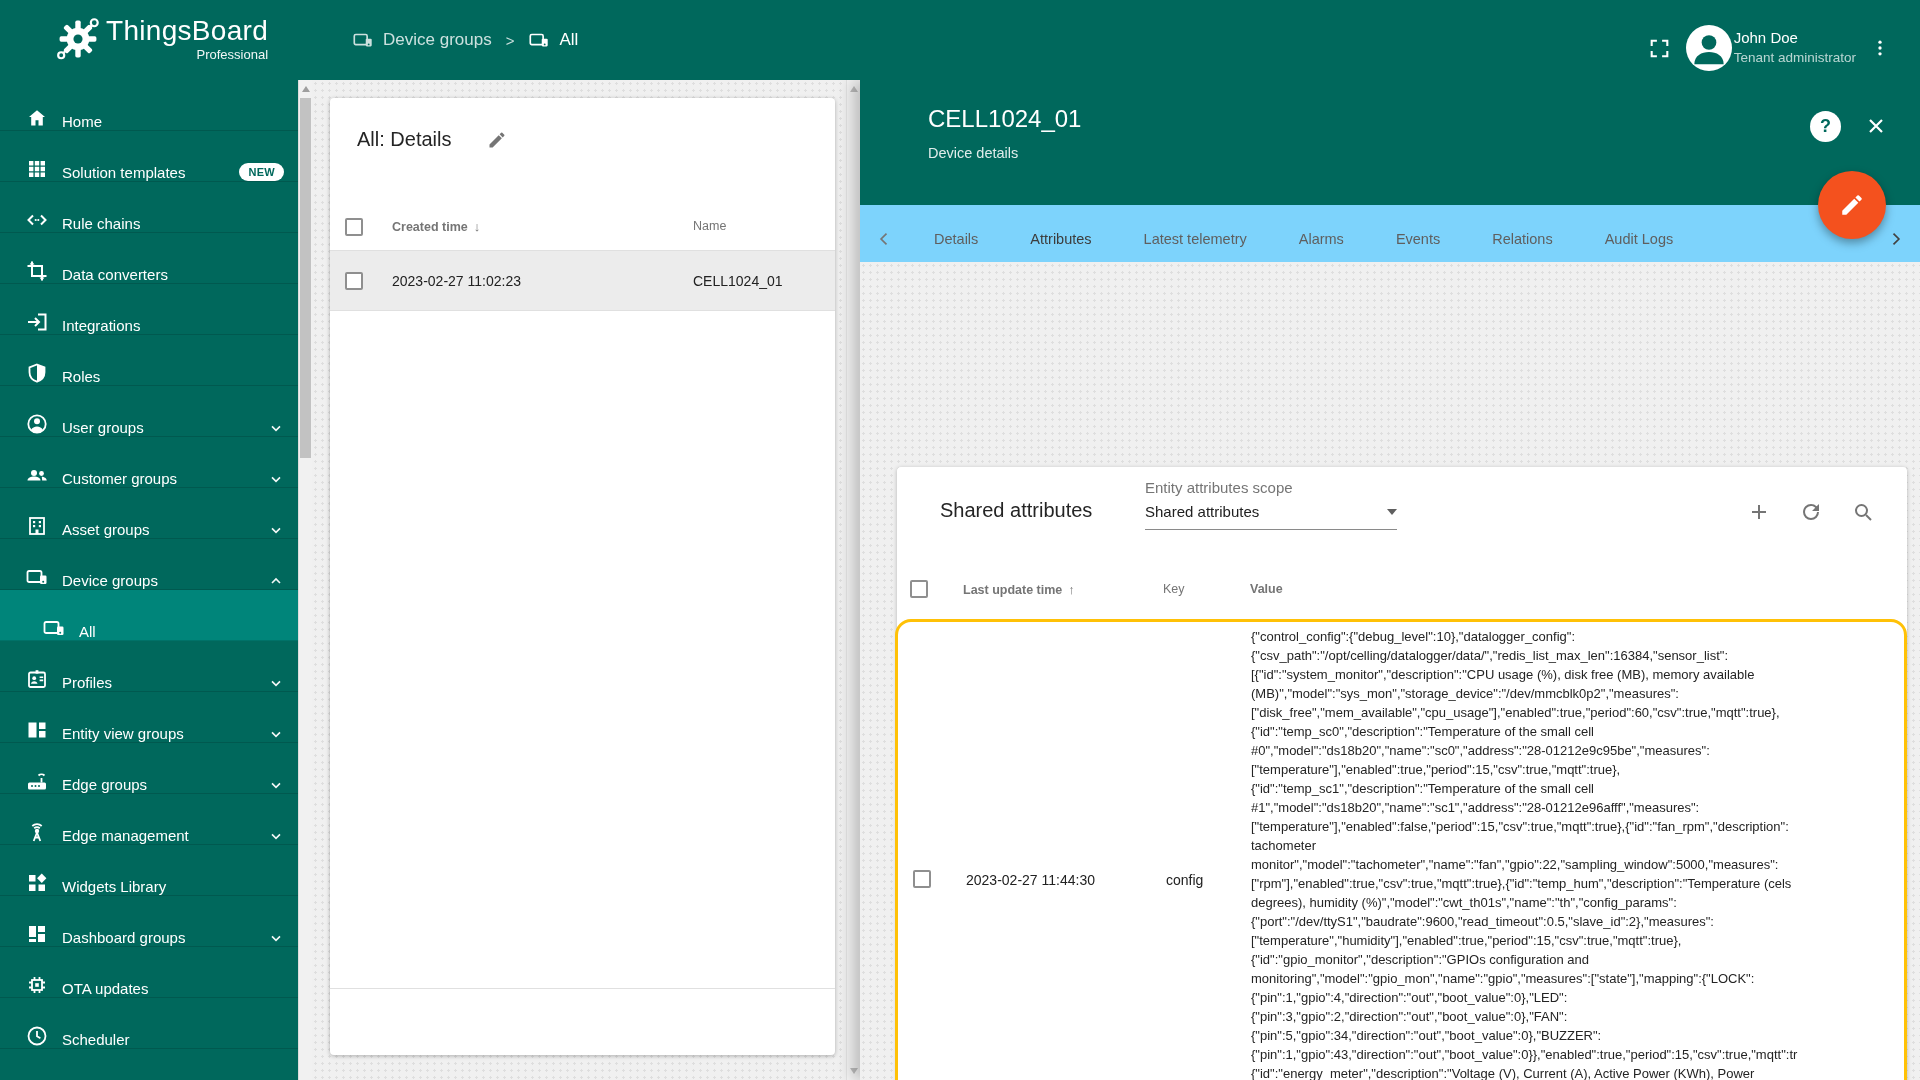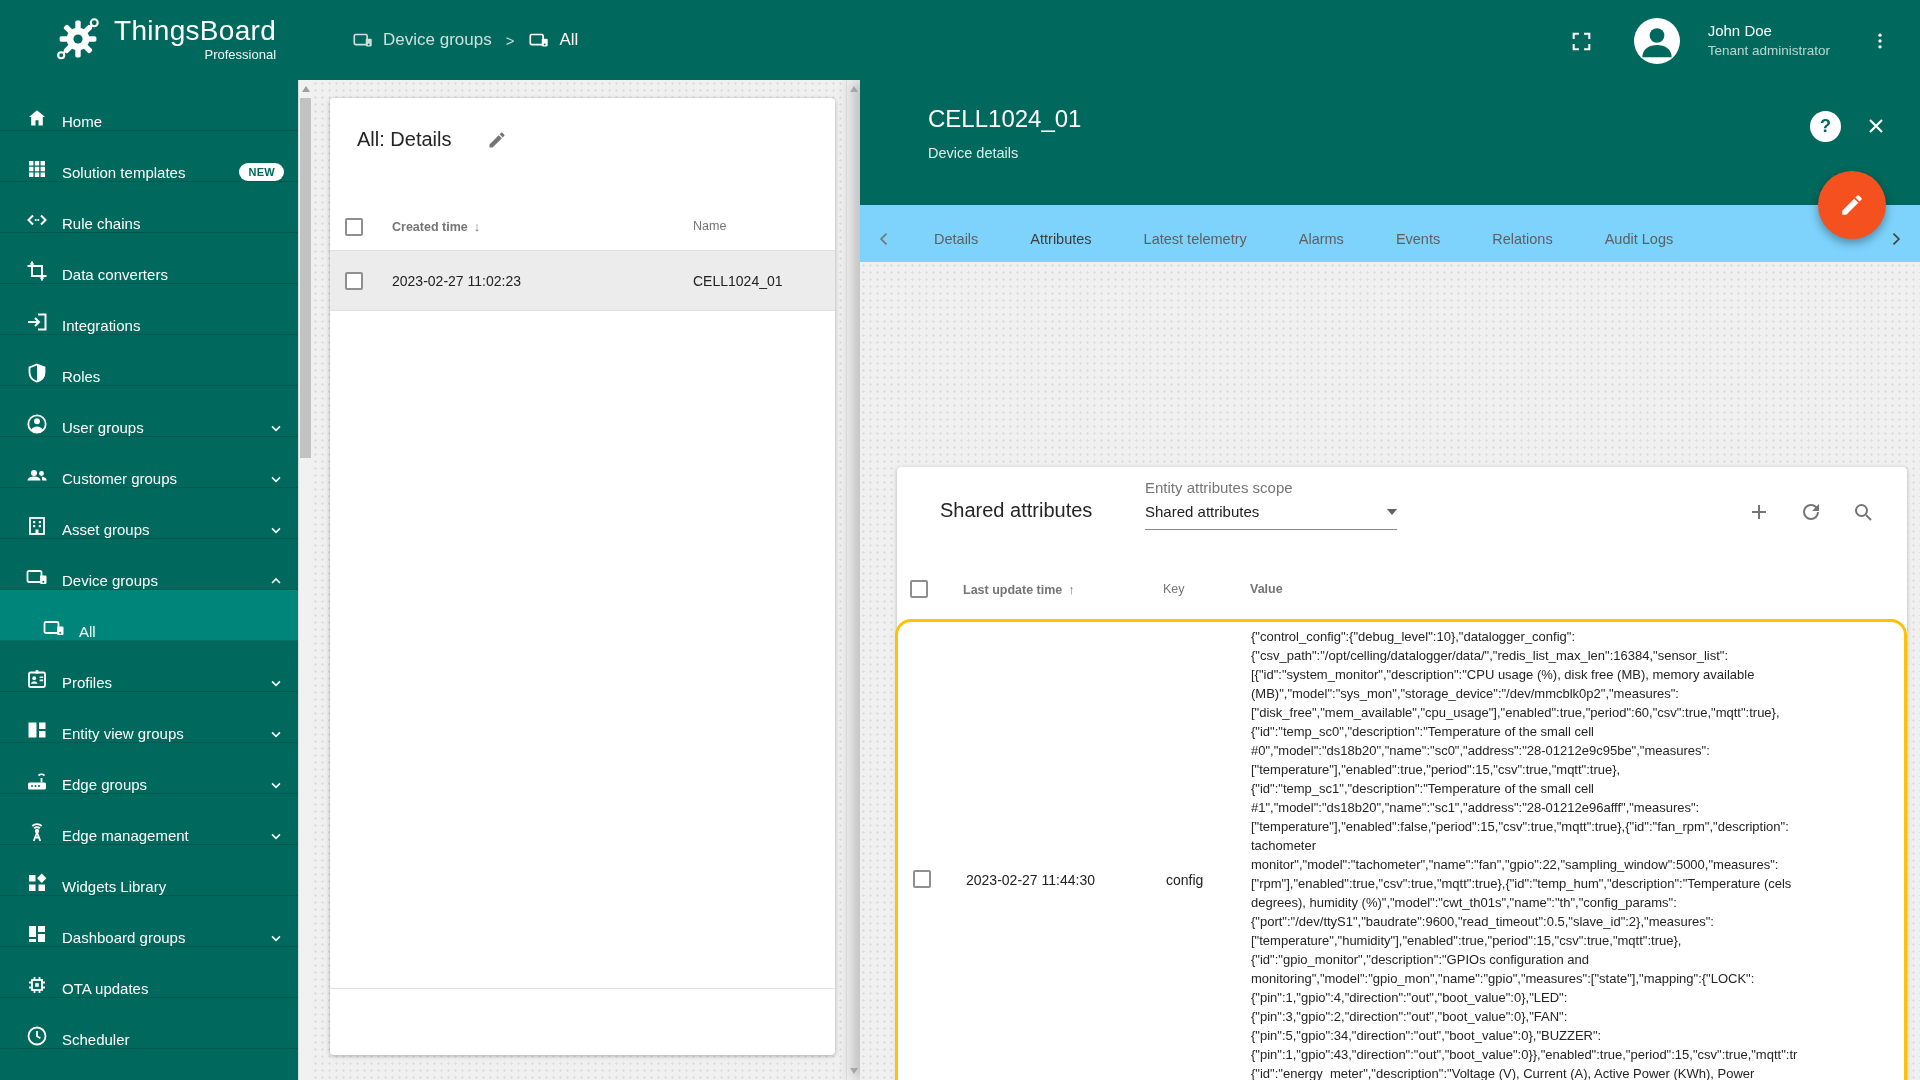--- a/index.html
+++ b/index.html
@@ -11,28 +11,28 @@
     --gray:#757575;
   }
   *{box-sizing:border-box;margin:0;padding:0}
   html,body{width:1920px;height:1080px;overflow:hidden}
   body{position:relative;font-family:"Liberation Sans",sans-serif;background:#ededed;color:var(--ink)}
   svg{display:block}
 
   
   .topbar{position:absolute;left:0;top:0;width:1920px;height:80px;background:var(--teal);z-index:40}
   .logo{position:absolute;left:52px;top:13px;display:flex;align-items:center;color:#fff}
-  .logo-txt{margin-left:10px}
+  .logo-txt{margin-left:2px}
   .logo-name{font-size:28px;letter-spacing:.3px;line-height:30px}
   .logo-edition{font-size:13px;text-align:right;opacity:.95;margin-top:1px}
   .breadcrumb{position:absolute;left:352px;top:0;height:80px;display:flex;align-items:center;color:#fff;font-size:17px}
   .crumb{display:flex;align-items:center;gap:9px}
   .crumb.dim{opacity:.8}
   .crumb-sep{margin:0 14px;font-size:15px;opacity:.8}
-  .topbar-right{position:absolute;right:26px;top:1px;height:80px;display:flex;align-items:center;gap:26px;color:#fff}
+  .topbar-right{position:absolute;right:26px;top:8px;height:80px;display:flex;align-items:center;gap:0;color:#fff}
   .fullscreen-btn{margin-right:14px;cursor:pointer}
   .avatar{width:46px;height:46px;border-radius:50%;background:#fff;display:flex;align-items:center;justify-content:center}
   .user-meta{line-height:20px;margin-left:2px}
   .user-name{font-size:15px}
   .user-role{font-size:13.5px;opacity:.72}
   .kebab{margin-left:10px;padding:4px;cursor:pointer}
 
   
   .sidebar{position:absolute;left:0;top:80px;width:298px;height:1000px;background:var(--teal);overflow:hidden;z-index:10}
   .nav-item{height:51px;display:flex;align-items:flex-end;padding:0 14px 0 25px;border-bottom:1px solid rgba(0,0,0,.14);color:#fff;font-size:15px;cursor:pointer;position:relative}

